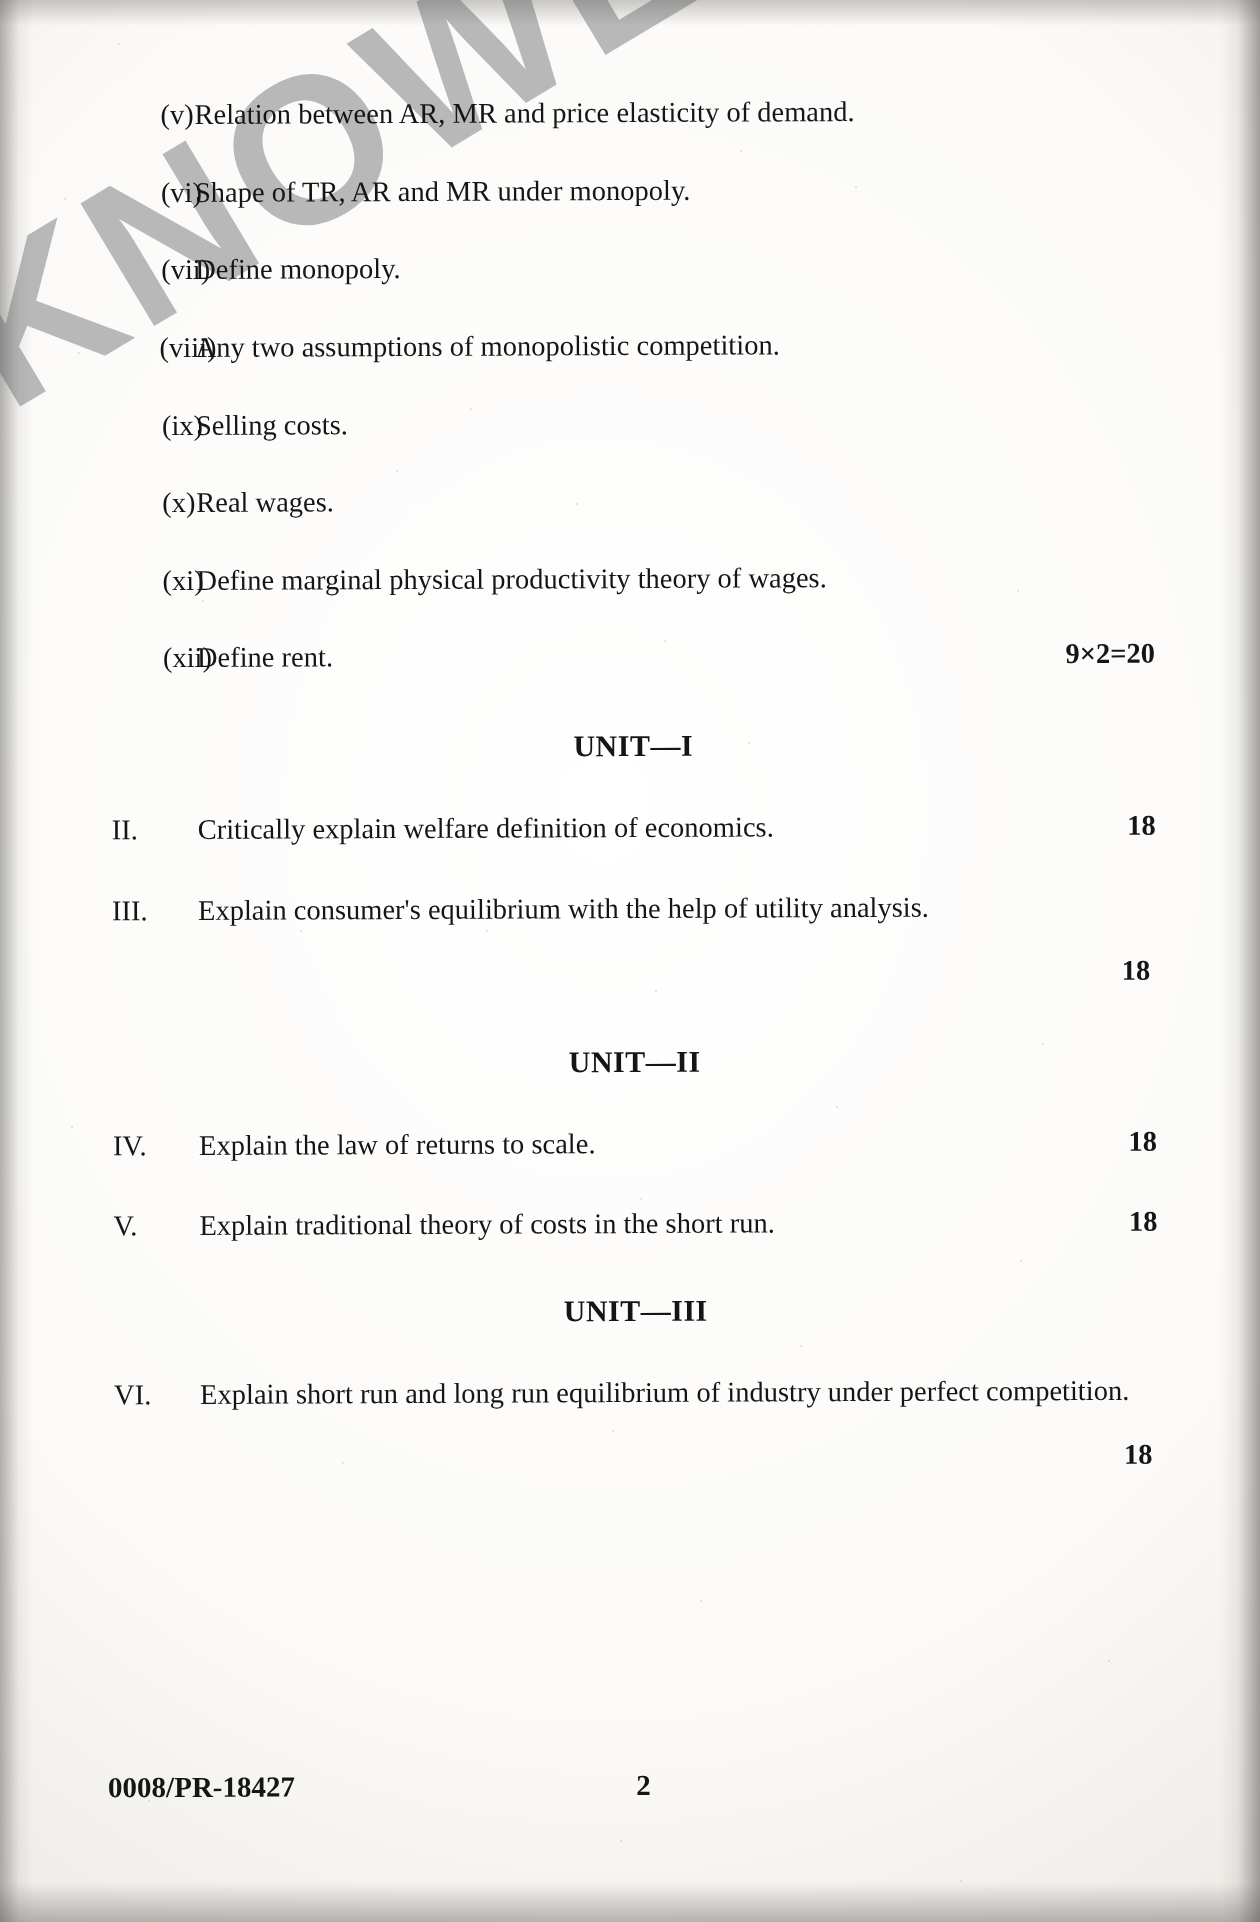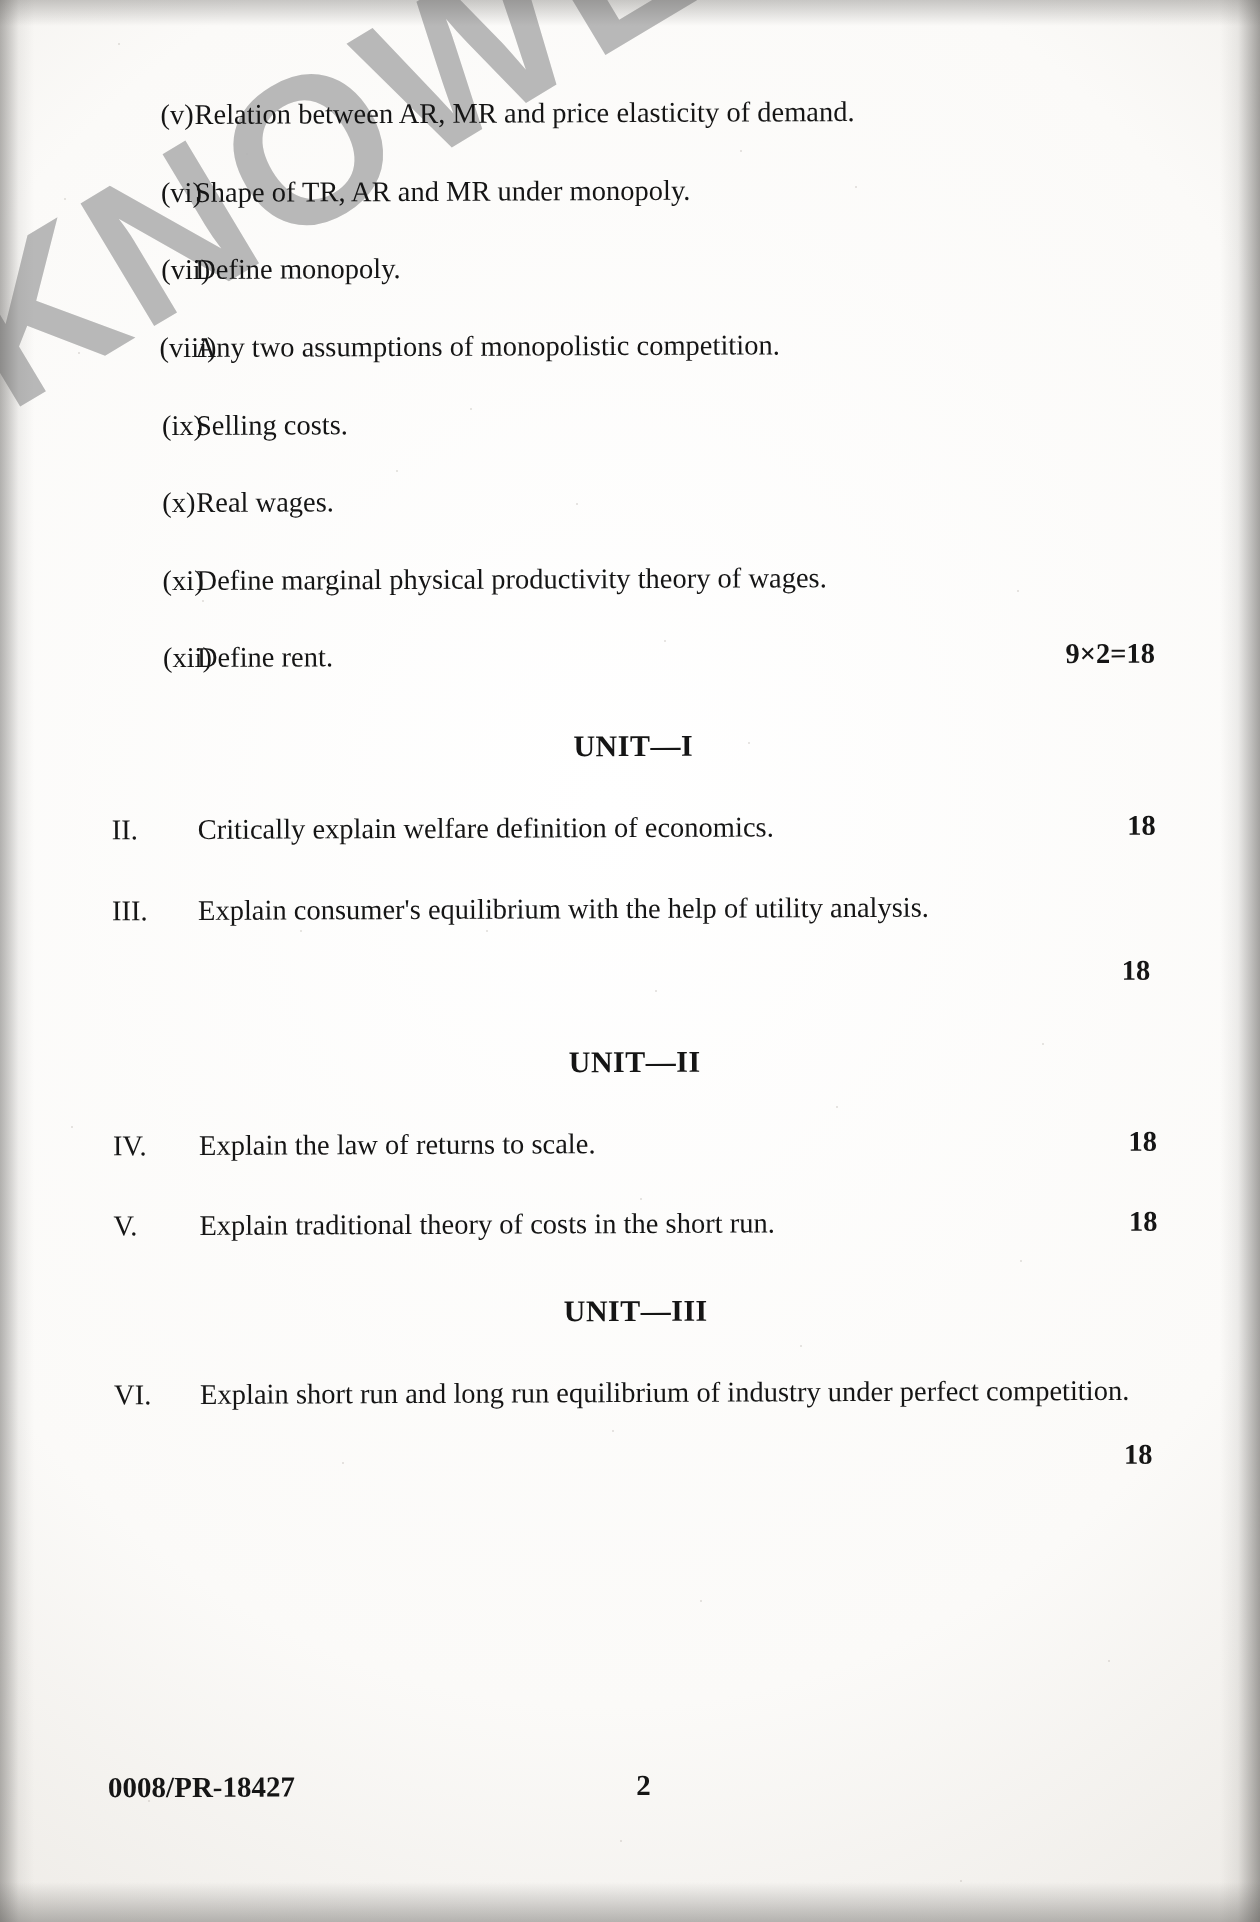--- a/index.html
+++ b/index.html
@@ -254,21 +254,21 @@
       </div>
 
       <div class="sub-item">
         <span class="label">(xi)</span>
         <span class="body">Define marginal physical productivity theory of wages.</span>
       </div>
 
       <div class="sub-item">
         <span class="label">(xii)</span>
         <span class="body">Define rent.</span>
-        <span class="marks">9×2=18</span>
+        <span class="marks">9×2=20</span>
       </div>
 
     </div>
 
     <div class="unit-heading">UNIT—I</div>
 
     <div class="q-row">
       <span class="q-num">II.</span>
       <span class="q-text">Critically explain welfare definition of economics.</span>
       <span class="q-marks">18</span>

